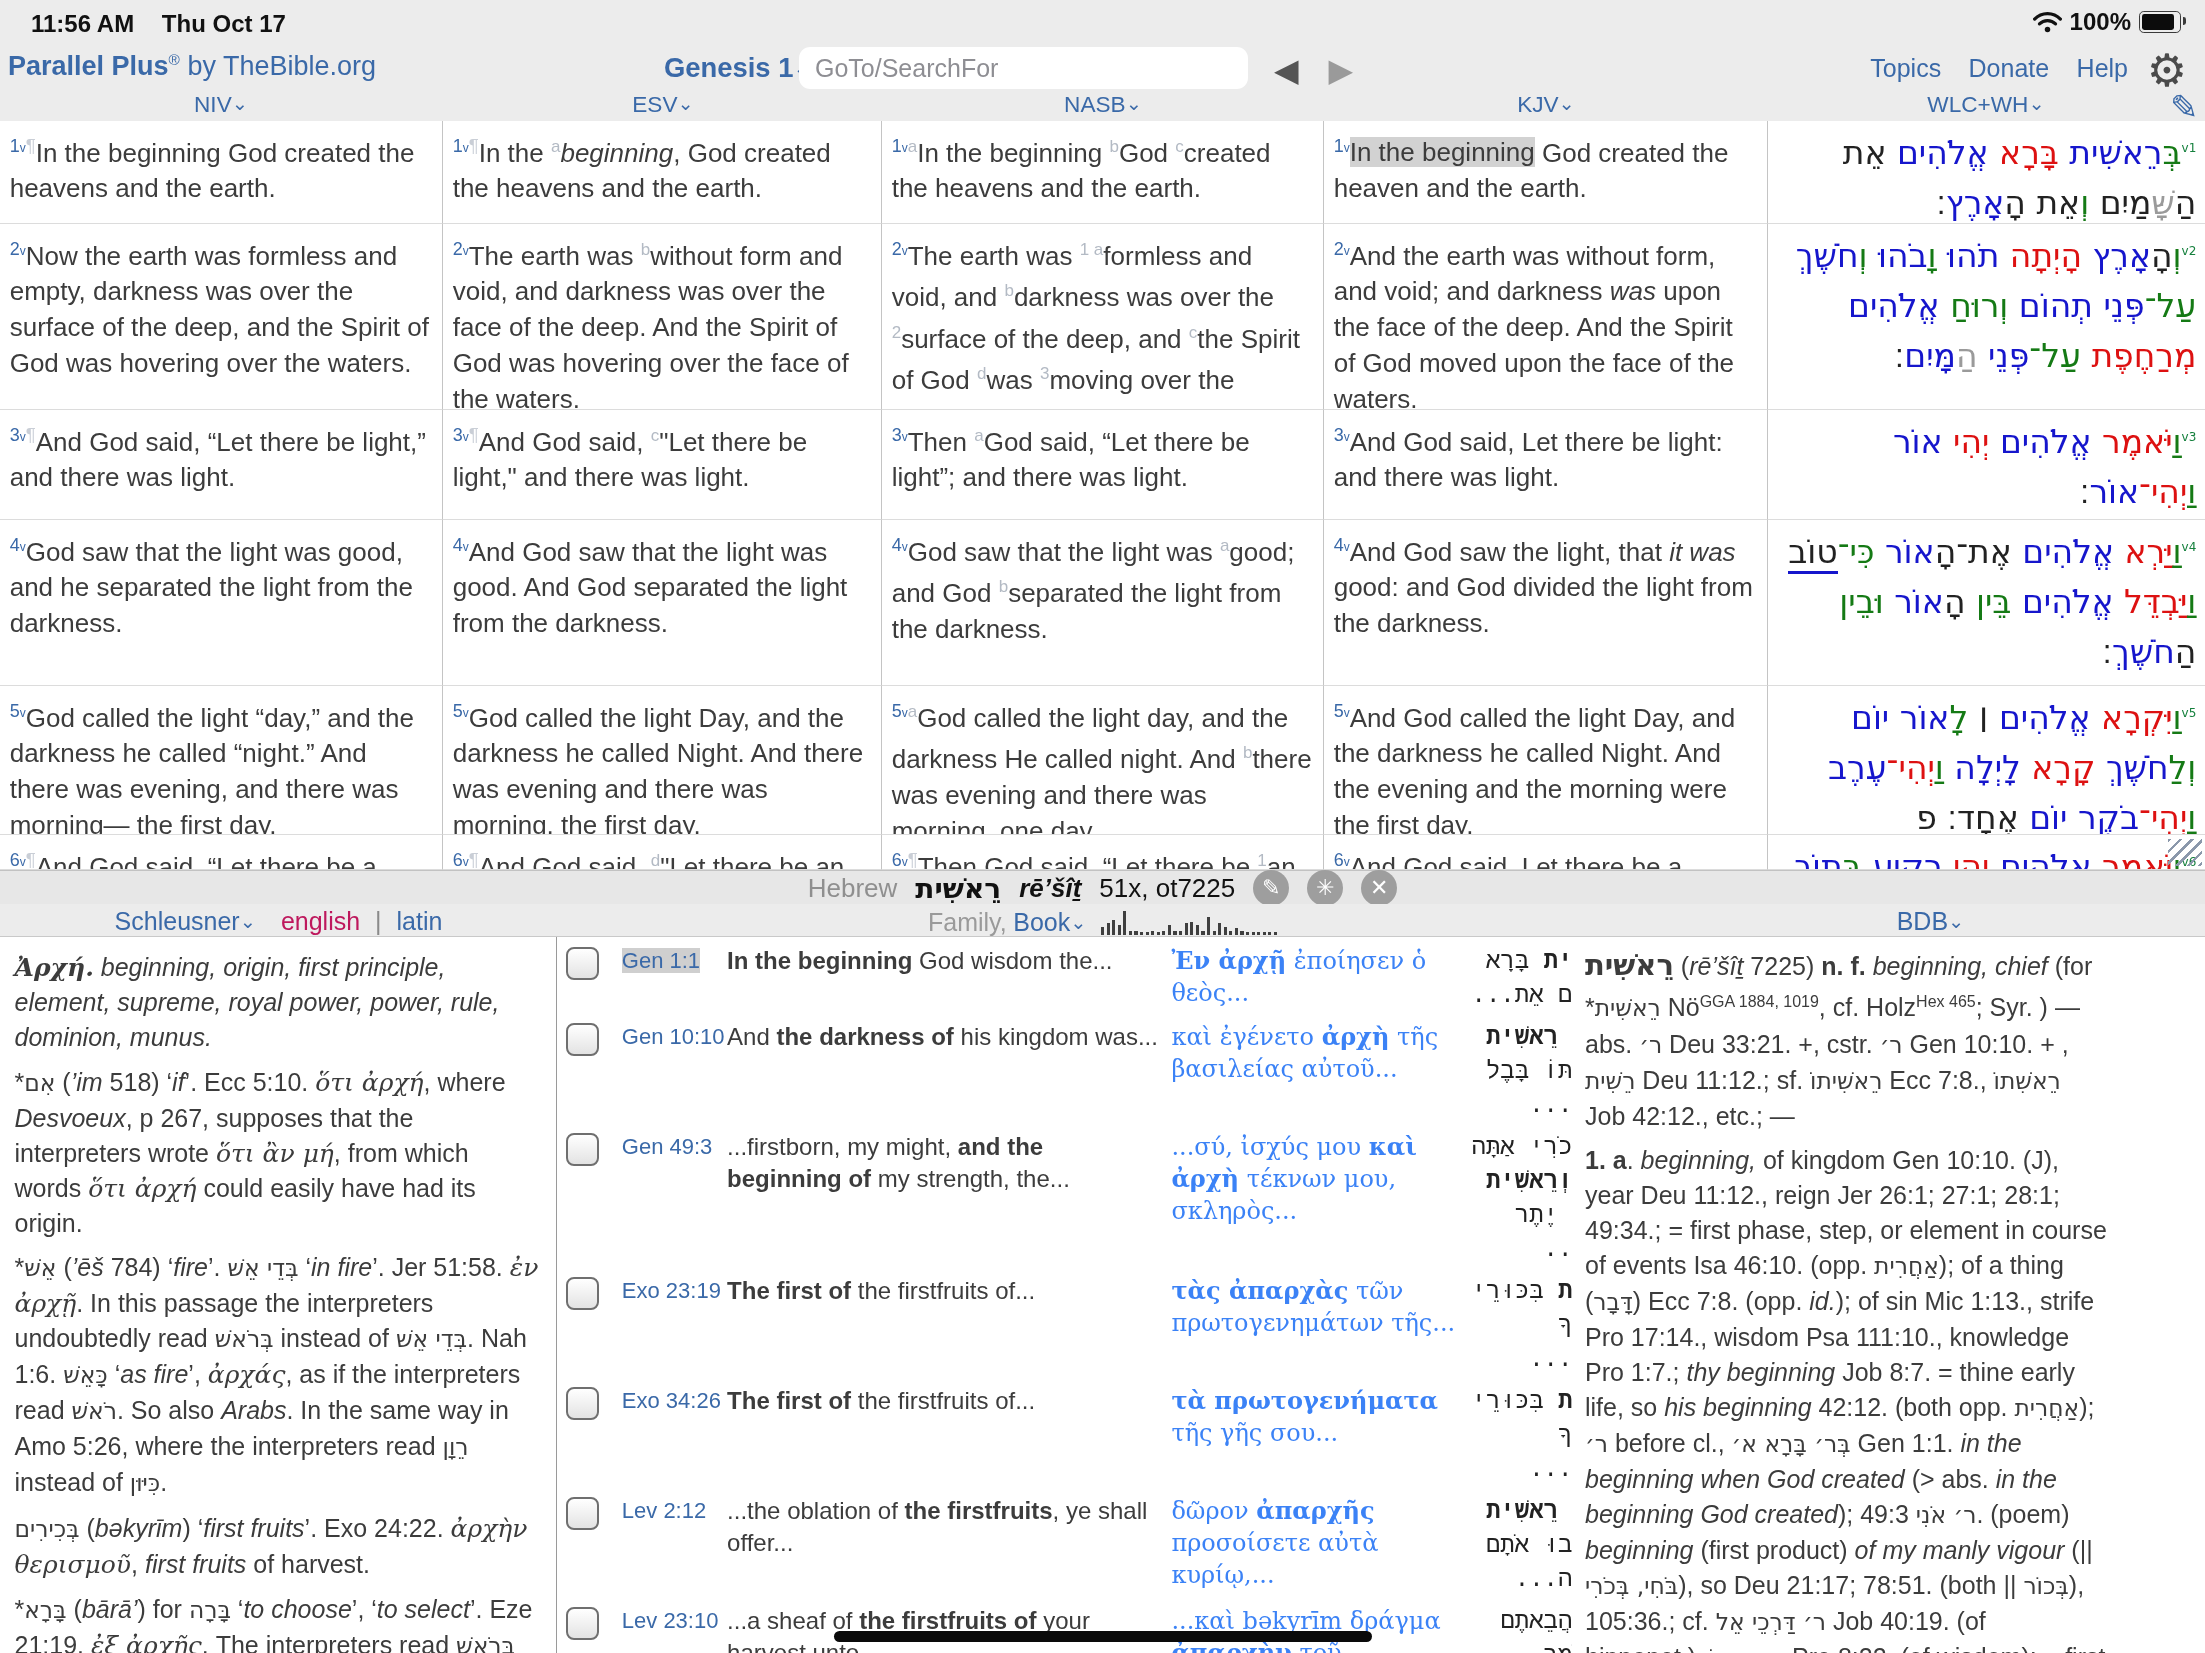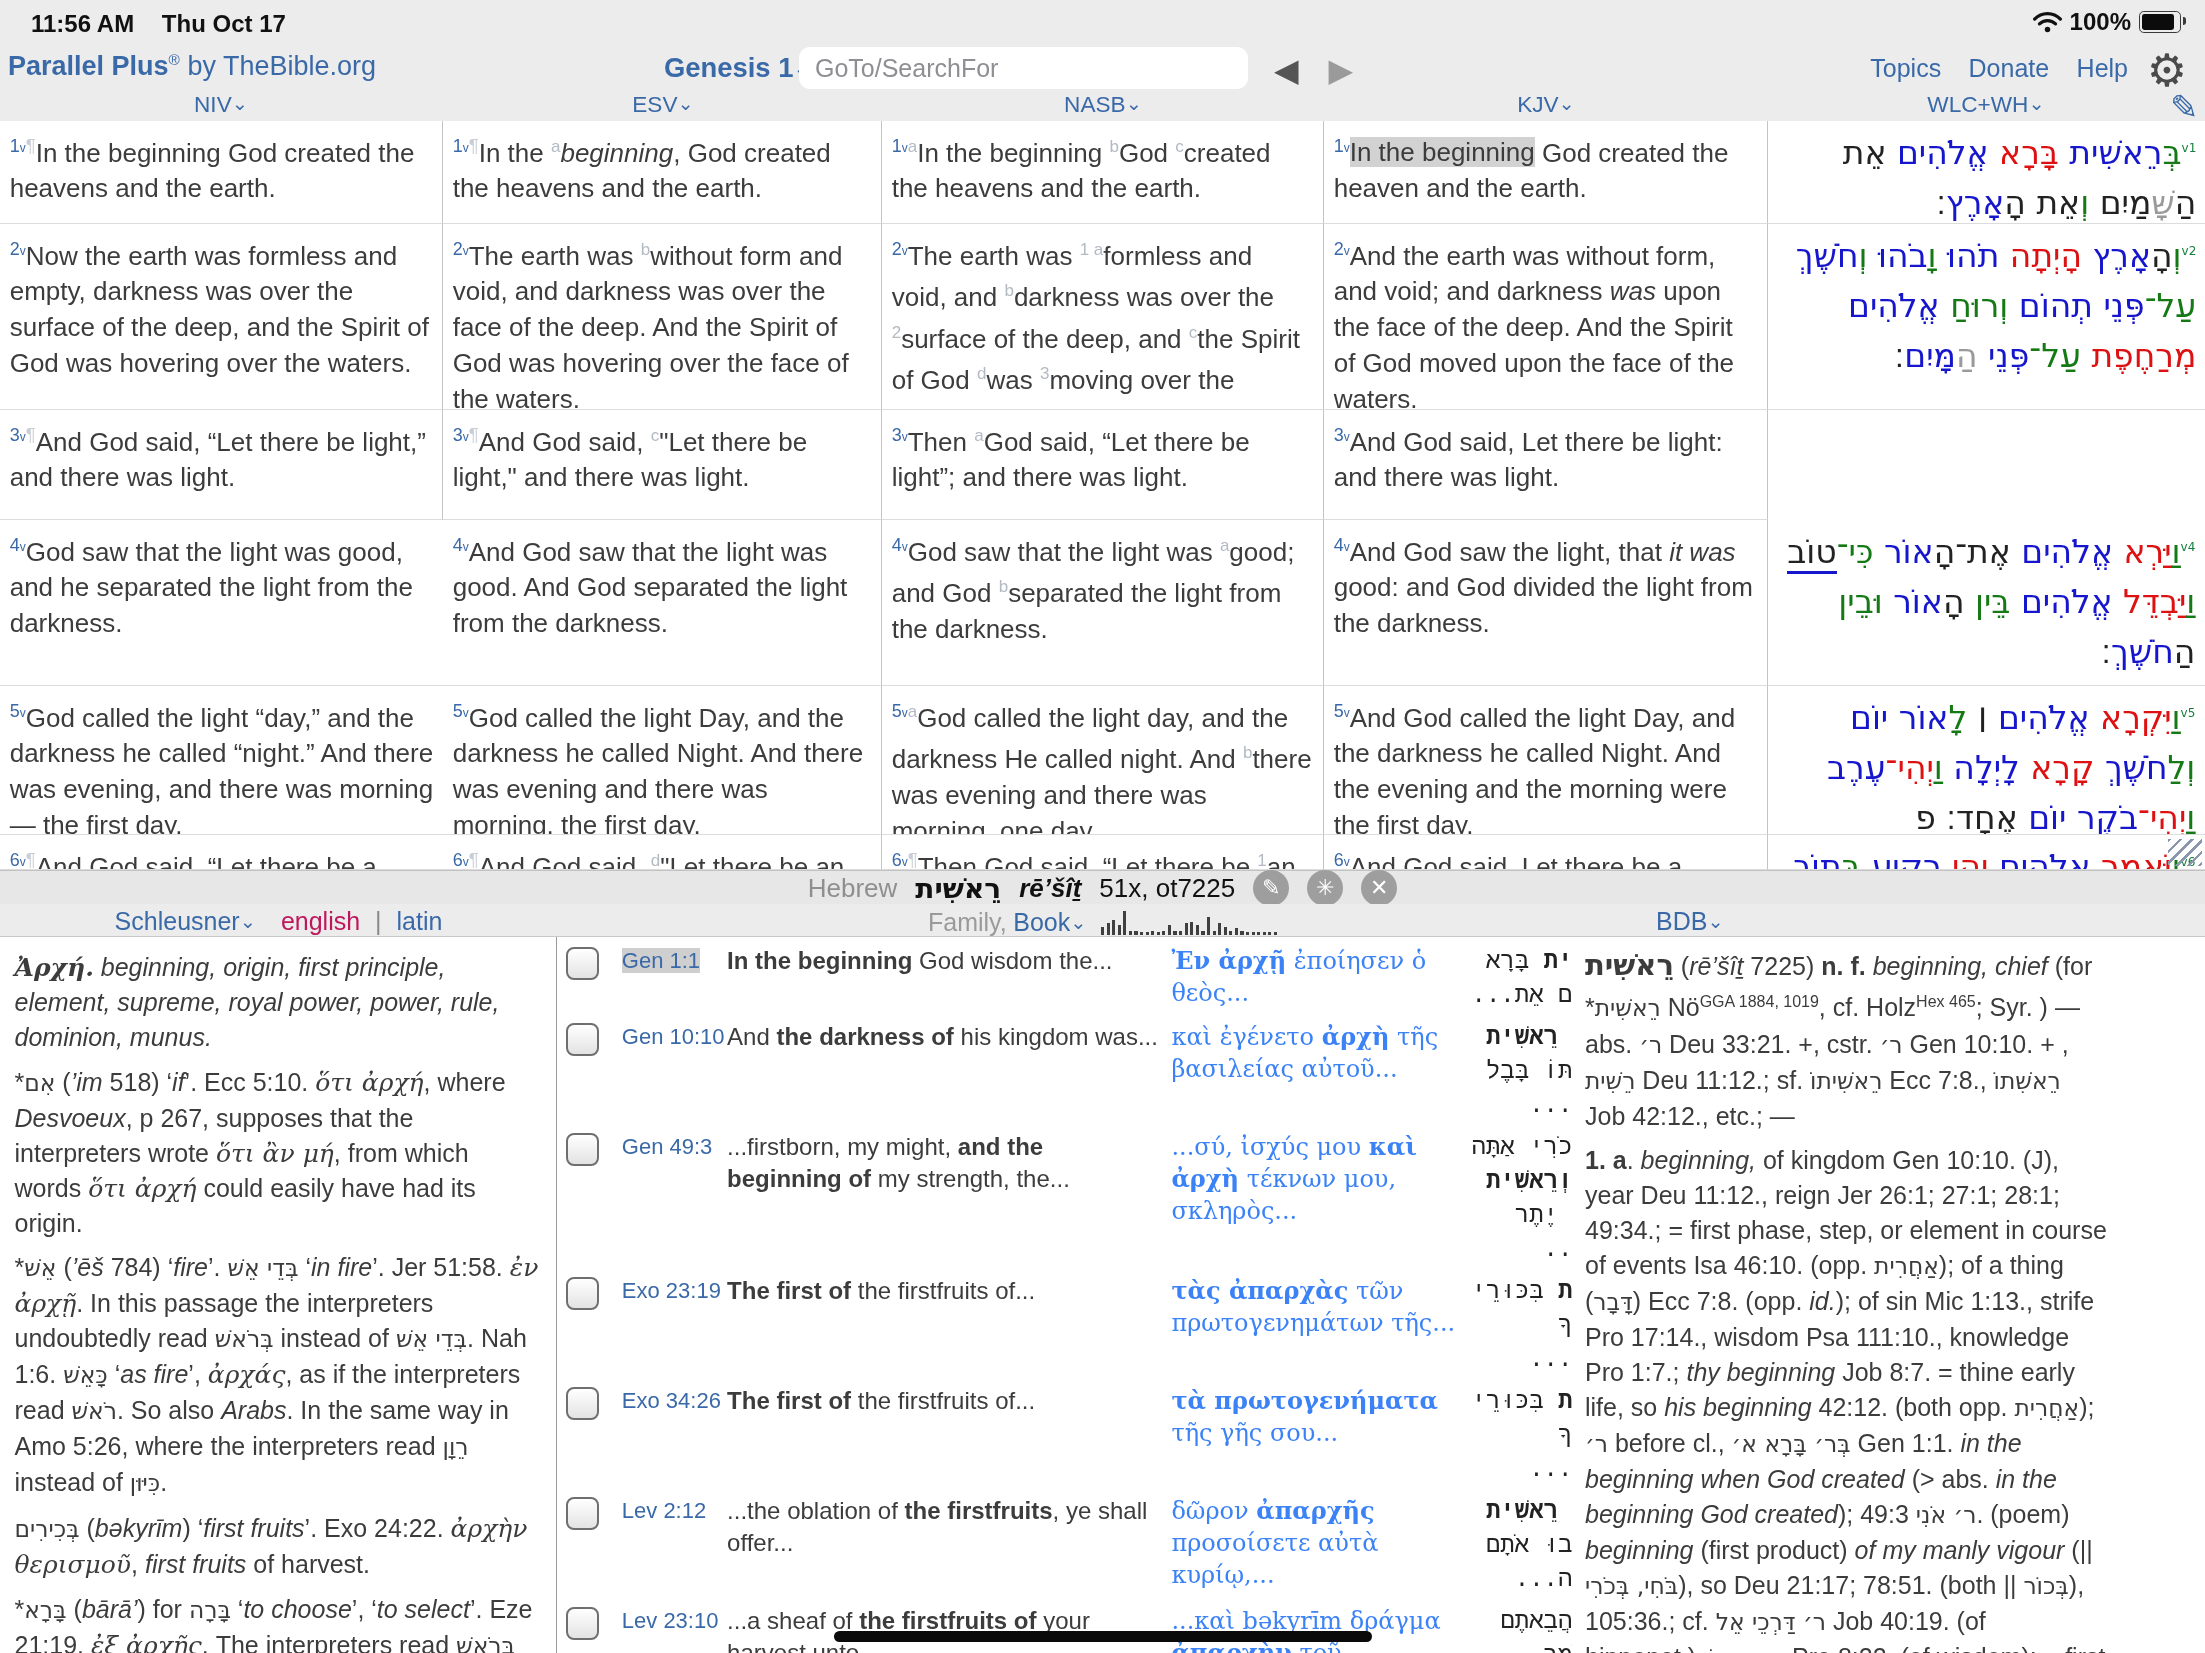--- a/index.html
+++ b/index.html
@@ -68,21 +68,21 @@
   .lexhead-left{position:absolute;left:0;top:3.2px;width:557px;text-align:center;font-size:25px;}
   .lexhead-left .name{color:#3a69a8;}
   .lexhead-left .eng{color:#be185d;margin-left:18px;}
   .lexhead-left .sep{color:#8a8a8a;margin:0 8px;}
   .lexhead-left .lat{color:#3a69a8;}
   .filtermid{position:absolute;left:928px;top:3.2px;display:flex;align-items:flex-end;gap:6.5px;}
   .filtermid .fam{font-size:25px;color:#9a9a9a;}
   .filtermid .book{font-size:25px;color:#3a69a8;}
   #histogram{display:flex;align-items:flex-end;gap:2.4px;height:27.4px;margin-left:8px;padding-bottom:2.4px;}
   #histogram .bar{width:3.2px;background:#3f3f3f;}
-  .lexhead-right{position:absolute;left:1656px;top:3.2px;width:549px;font-size:25px;color:#3a69a8;}
+  .lexhead-right{position:absolute;left:1656px;top:3.2px;width:549px;text-align:center;font-size:25px;color:#3a69a8;}
   
   .panel{position:absolute;top:937px;height:716px;background:#fff;overflow:hidden;box-sizing:border-box;}
   #panel-left{left:0;width:557px;border-right:1.6px solid #9a9a9a;padding:13px 14.5px;}
   #panel-mid{left:559px;width:1096px;border-right:1.6px solid #9a9a9a;padding:8px 24px 0 6.5px;}
   #panel-right{left:1572px;width:549px;padding:11.3px 13px;}
   .para{font-size:25px;line-height:35px;margin-bottom:9.7px;}
   .s-h{font-family:"DejaVu Sans",sans-serif;font-size:23.4px;}
   .s-hb40{font-family:"DejaVu Sans",sans-serif;font-weight:bold;font-size:29px;}
   .s-g{font-family:"DejaVu Serif",serif;}
   .s-gi{font-family:"DejaVu Serif",serif;font-style:italic;}
@@ -163,20 +163,21 @@
     <div class="vcell heb" style="grid-area: 1 / 5;"><span class="s-wvn">v1</span><span class="s-Hg">בְּ</span><span class="s-Hb">רֵאשִׁית </span><span class="s-Hr">בָּרָא </span><span class="s-Hb">אֱלֹהִים </span><span class="s-Hk">אֵת </span><span class="s-Hk">הַ</span><span class="s-Hy">שָּׁ</span><span class="s-Hk">מַיִם </span><span class="s-Hg">וְ</span><span class="s-Hk">אֵת </span><span class="s-Hk">הָ</span><span class="s-Hb">אָרֶץ</span><span class="s-Hk">׃</span></div>
     <div class="vcell" style="grid-area: 2 / 1;"><span class="s-vn">2</span><span class="s-vc">v</span><span>Now the earth was formless and empty, darkness was over the surface of the deep, and the Spirit of God was hovering over the waters.</span></div>
     <div class="vcell" style="grid-area: 2 / 2;"><span class="s-vn">2</span><span class="s-vc">v</span><span>The earth was </span><span class="s-fn">b</span><span>without form and void, and darkness was over the face of the deep. And the Spirit of God was hovering over the face of the waters.</span></div>
     <div class="vcell" style="grid-area: 2 / 3;"><span class="s-vn">2</span><span class="s-vc">v</span><span>The earth was </span><span class="s-fn">1 a</span><span>formless and void, and </span><span class="s-fn">b</span><span>darkness was over the </span><span class="s-fn">2</span><span>surface of the deep, and </span><span class="s-fn">c</span><span>the Spirit of God </span><span class="s-fn">d</span><span>was </span><span class="s-fn">3</span><span>moving over the </span><span class="s-fn">2</span><span>surface of the waters.</span></div>
     <div class="vcell" style="grid-area: 2 / 4;"><span class="s-vn">2</span><span class="s-vc">v</span><span>And the earth was without form, and void; and darkness </span><span class="s-i">was</span><span> upon the face of the deep. And the Spirit of God moved upon the face of the waters.</span></div>
     <div class="vcell heb" style="grid-area: 2 / 5;"><span class="s-wvn">v2</span><span class="s-Hg">וְ</span><span class="s-Hk">הָ</span><span class="s-Hb">אָרֶץ </span><span class="s-Hr">הָיְתָה </span><span class="s-Hb">תֹהוּ </span><span class="s-Hg">וָ</span><span class="s-Hb">בֹהוּ </span><span class="s-Hg">וְ</span><span class="s-Hb">חֹשֶׁךְ </span><span class="s-Hg">עַל־</span><span class="s-Hb">פְּנֵי </span><span class="s-Hb">תְהוֹם </span><span class="s-Hg">וְ</span><span class="s-Hg">רוּחַ </span><span class="s-Hb">אֱלֹהִים </span><span class="s-Hr">מְרַחֶפֶת </span><span class="s-Hg">עַל־</span><span class="s-Hb">פְּנֵי </span><span class="s-Hy">הַ</span><span class="s-Hb">מָּיִם</span><span class="s-Hk">׃</span></div>
     <div class="vcell" style="grid-area: 3 / 1;"><span class="s-vn">3</span><span class="s-vc">v</span><span class="s-pq">¶</span><span>And God said, “Let there be light,” and there was light.</span></div>
     <div class="vcell" style="grid-area: 3 / 2;"><span class="s-vn">3</span><span class="s-vc">v</span><span class="s-pq">¶</span><span>And God said, </span><span class="s-fn">c</span><span>"Let there be light," and there was light.</span></div>
     <div class="vcell" style="grid-area: 3 / 3;"><span class="s-vn">3</span><span class="s-vc">v</span><span>Then </span><span class="s-fn">a</span><span>God said, “Let there be light”; and there was light.</span></div>
     <div class="vcell" style="grid-area: 3 / 4;"><span class="s-vn">3</span><span class="s-vc">v</span><span>And God said, Let there be light: and there was light.</span></div>
+    <div class="vcell heb" style="grid-area: 3 / 5;"><span class="s-wvn">v3</span><span class="s-Hg">וַ</span><span class="s-Hr">יֹּאמֶר </span><span class="s-Hb">אֱלֹהִים </span><span class="s-Hr">יְהִי </span><span class="s-Hb">אוֹר </span><span class="s-Hg">וַ</span><span class="s-Hr">יְהִי־</span><span class="s-Hb">אוֹר</span><span class="s-Hk">׃</span></div>
     <div class="vcell" style="grid-area: 4 / 1;"><span class="s-vn">4</span><span class="s-vc">v</span><span>God saw that the light was good, and he separated the light from the darkness.</span></div>
     <div class="vcell" style="grid-area: 4 / 2;"><span class="s-vn">4</span><span class="s-vc">v</span><span>And God saw that the light was good. And God separated the light from the darkness.</span></div>
     <div class="vcell" style="grid-area: 4 / 3;"><span class="s-vn">4</span><span class="s-vc">v</span><span>God saw that the light was </span><span class="s-fn">a</span><span>good; and God </span><span class="s-fn">b</span><span>separated the light from the darkness.</span></div>
     <div class="vcell" style="grid-area: 4 / 4;"><span class="s-vn">4</span><span class="s-vc">v</span><span>And God saw the light, that </span><span class="s-i">it was</span><span> good: and God divided the light from the darkness.</span></div>
     <div class="vcell heb" style="grid-area: 4 / 5;"><span class="s-wvn">v4</span><span class="s-Hg">וַ</span><span class="s-Hr">יַּרְא </span><span class="s-Hb">אֱלֹהִים </span><span class="s-Hk">אֶת־</span><span class="s-Hk">הָ</span><span class="s-Hb">אוֹר </span><span class="s-Hg">כִּי־</span><span class="s-Hu">טוֹב </span><span class="s-Hg">וַ</span><span class="s-Hr">יַּבְדֵּל </span><span class="s-Hb">אֱלֹהִים </span><span class="s-Hg">בֵּין </span><span class="s-Hk">הָ</span><span class="s-Hb">אוֹר </span><span class="s-Hg">וּ</span><span class="s-Hg">בֵין </span><span class="s-Hk">הַ</span><span class="s-Hb">חֹשֶׁךְ</span><span class="s-Hk">׃</span></div>
     <div class="vcell" style="grid-area: 5 / 1;"><span class="s-vn">5</span><span class="s-vc">v</span><span>God called the light “day,” and the darkness he called “night.” And there was evening, and there was morning— the first day.</span></div>
     <div class="vcell" style="grid-area: 5 / 2;"><span class="s-vn">5</span><span class="s-vc">v</span><span>God called the light Day, and the darkness he called Night. And there was evening and there was morning, the first day.</span></div>
     <div class="vcell" style="grid-area: 5 / 3;"><span class="s-vn">5</span><span class="s-vc">v</span><span class="s-fn">a</span><span>God called the light day, and the darkness He called night. And </span><span class="s-fn">b</span><span>there was evening and there was morning, one day.</span></div>
     <div class="vcell" style="grid-area: 5 / 4;"><span class="s-vn">5</span><span class="s-vc">v</span><span>And God called the light Day, and the darkness he called Night. And the evening and the morning were the first day.</span></div>
     <div class="vcell heb" style="grid-area: 5 / 5;"><span class="s-wvn">v5</span><span class="s-Hg">וַ</span><span class="s-Hr">יִּקְרָא </span><span class="s-Hb">אֱלֹהִים </span><span class="s-Hk">׀ </span><span class="s-Hg">לָ</span><span class="s-Hb">אוֹר </span><span class="s-Hb">יוֹם </span><span class="s-Hg">וְ</span><span class="s-Hg">לַ</span><span class="s-Hb">חֹשֶׁךְ </span><span class="s-Hr">קָרָא </span><span class="s-Hb">לָיְלָה </span><span class="s-Hg">וַ</span><span class="s-Hr">יְהִי־</span><span class="s-Hb">עֶרֶב </span><span class="s-Hg">וַ</span><span class="s-Hr">יְהִי־</span><span class="s-Hb">בֹקֶר </span><span class="s-Hb">יוֹם </span><span class="s-Hu">אֶחָד</span><span class="s-Hk">׃ </span><span class="s-Hk">פ</span></div>

